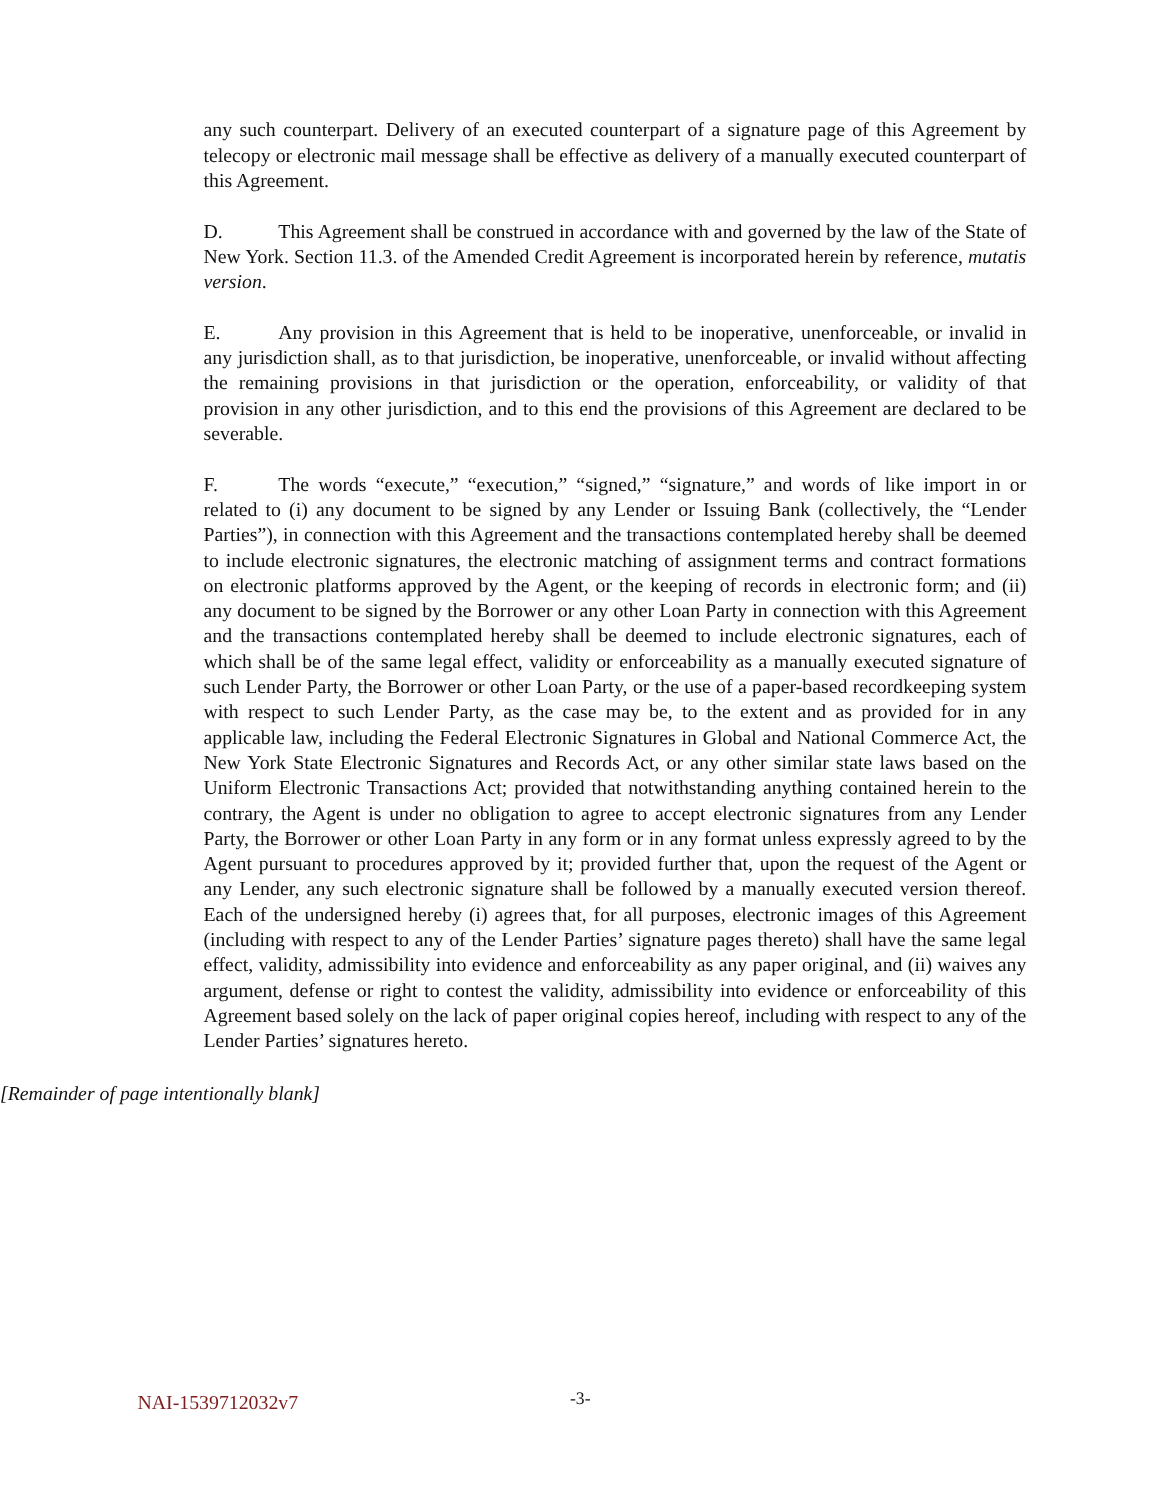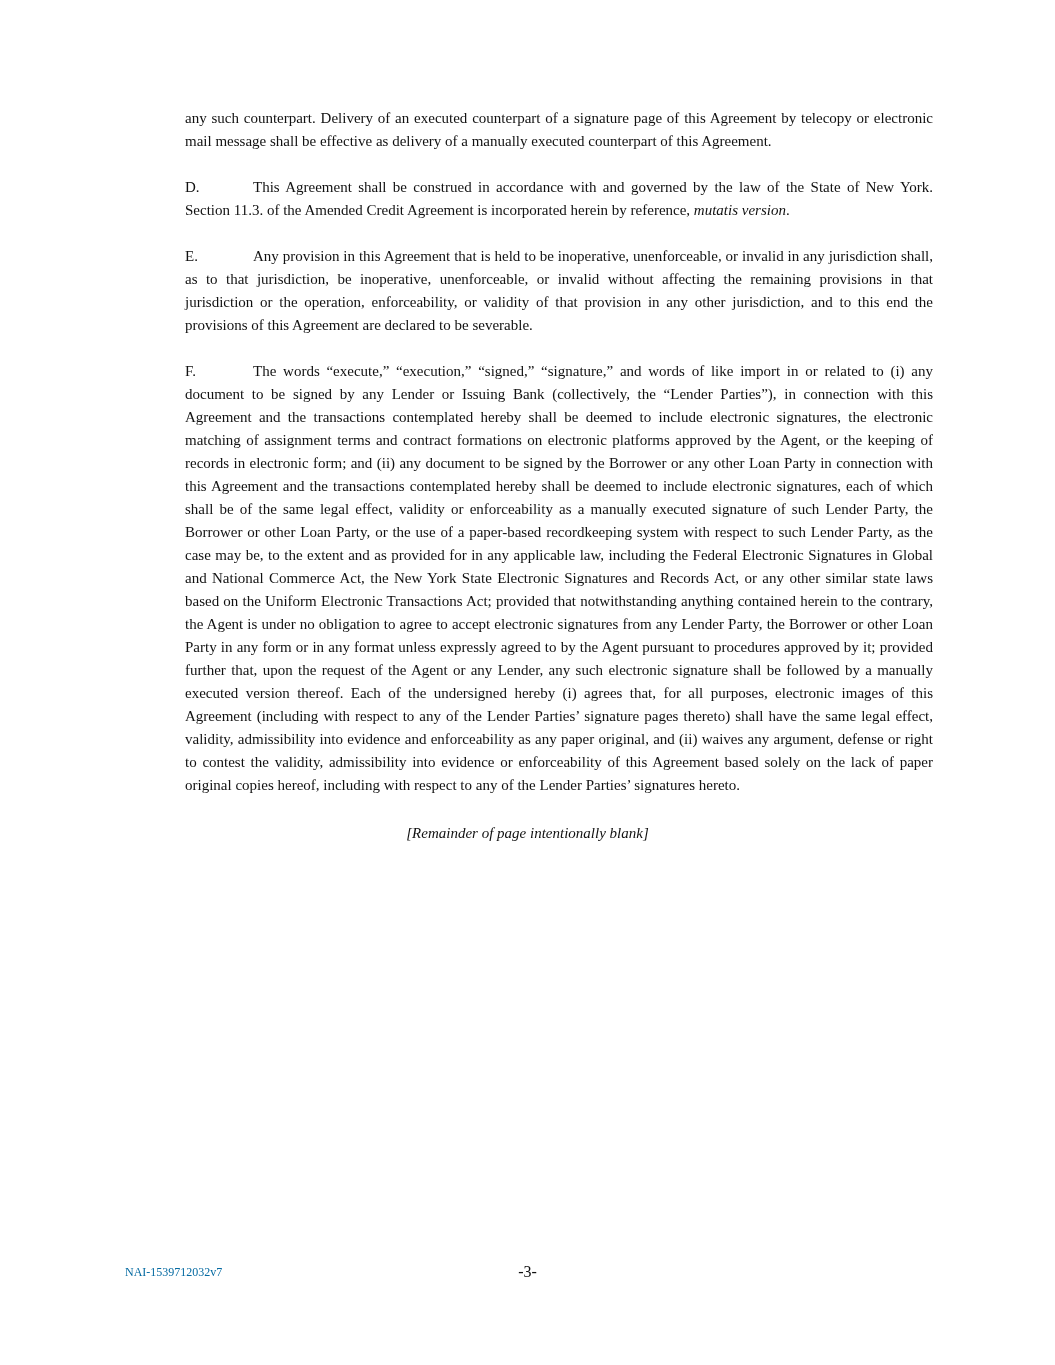--- a/index.html
+++ b/index.html
@@ -14,49 +14,48 @@
     background: #ffffff;
     color: #111111;
     font-family: "Liberation Serif", "DejaVu Serif", serif;
     overflow: hidden;
   }
   .content {
     position: absolute;
     top: 107px;
     left: 185px;
     width: 748px;
-    font-size: 15px;
+    font-size: 18px;
     line-height: 23px;
     text-align: justify;
   }
   .para {
     margin: 0 0 23px 0;
   }
   .plabel {
     display: inline-block;
     width: 68px;
   }
   .underline {
   }
   .italic {
     font-style: italic;
   }
   .remainder-note {
     margin-left: -185px;
     margin-right: -122px;
     margin-top: 25px;
-    text-align: center;
     font-style: italic;
   }
   .footer-docid {
     position: absolute;
     left: 125px;
     top: 1265px;
-    font-size: 12px;
-    color: #0369a1;
+    font-size: 18px;
+    color: #7f1d1d;
     text-align: center;
   }
   .footer-pagenum {
     position: absolute;
     left: 0;
     right: 0;
     top: 1263px;
     text-align: center;
     font-size: 16px;
     color: #111111;

